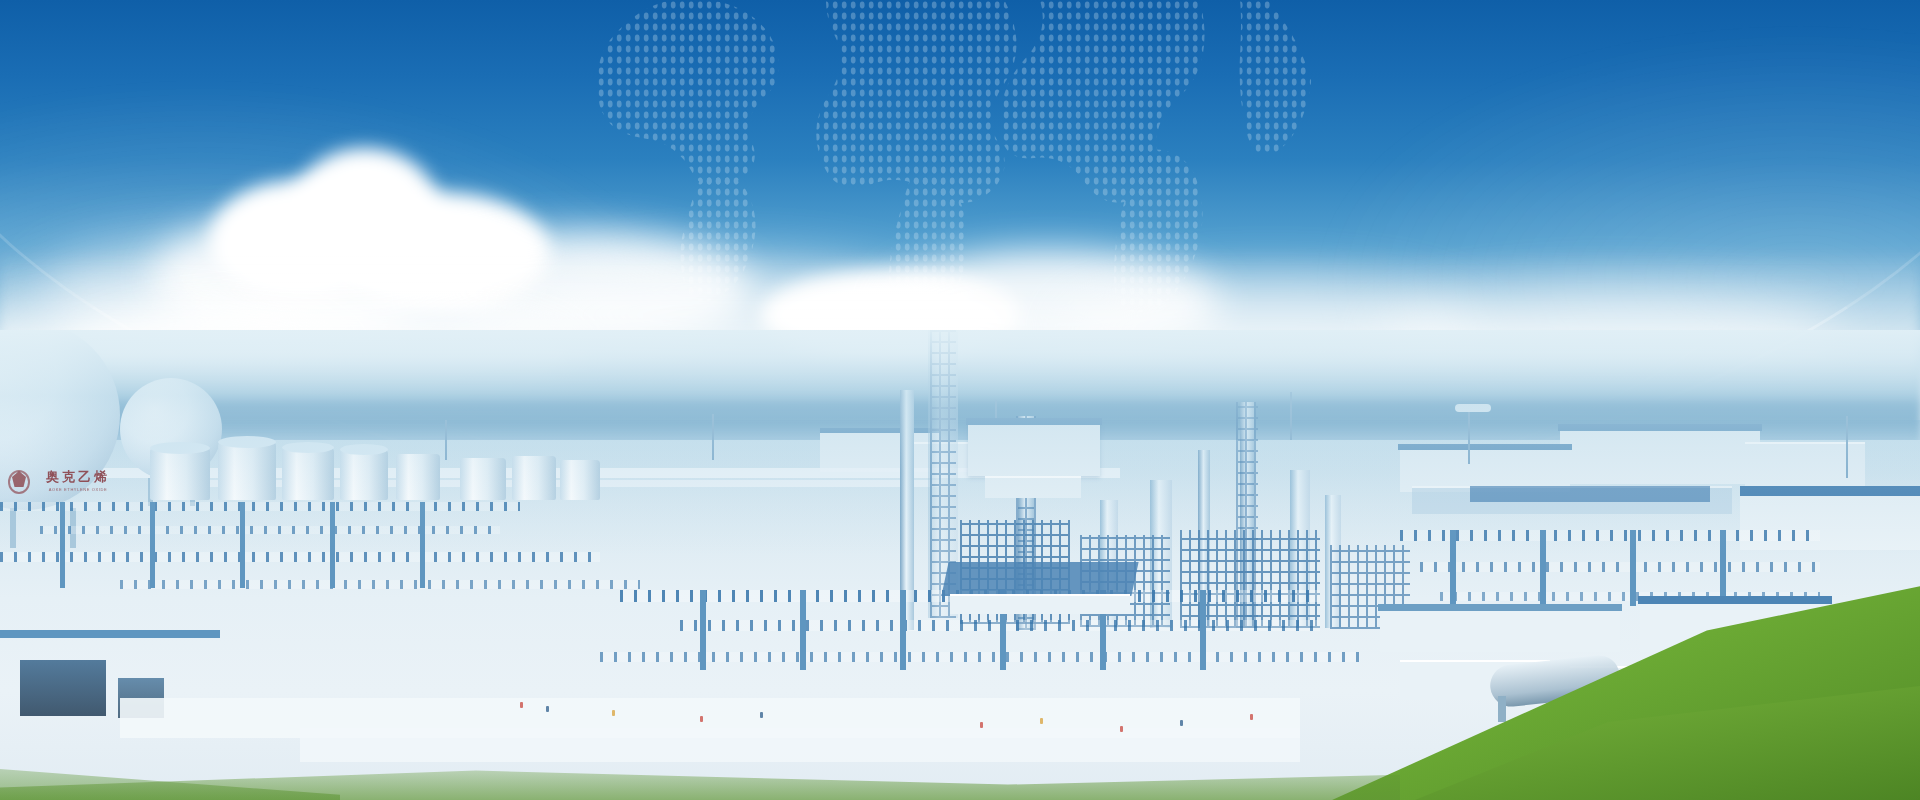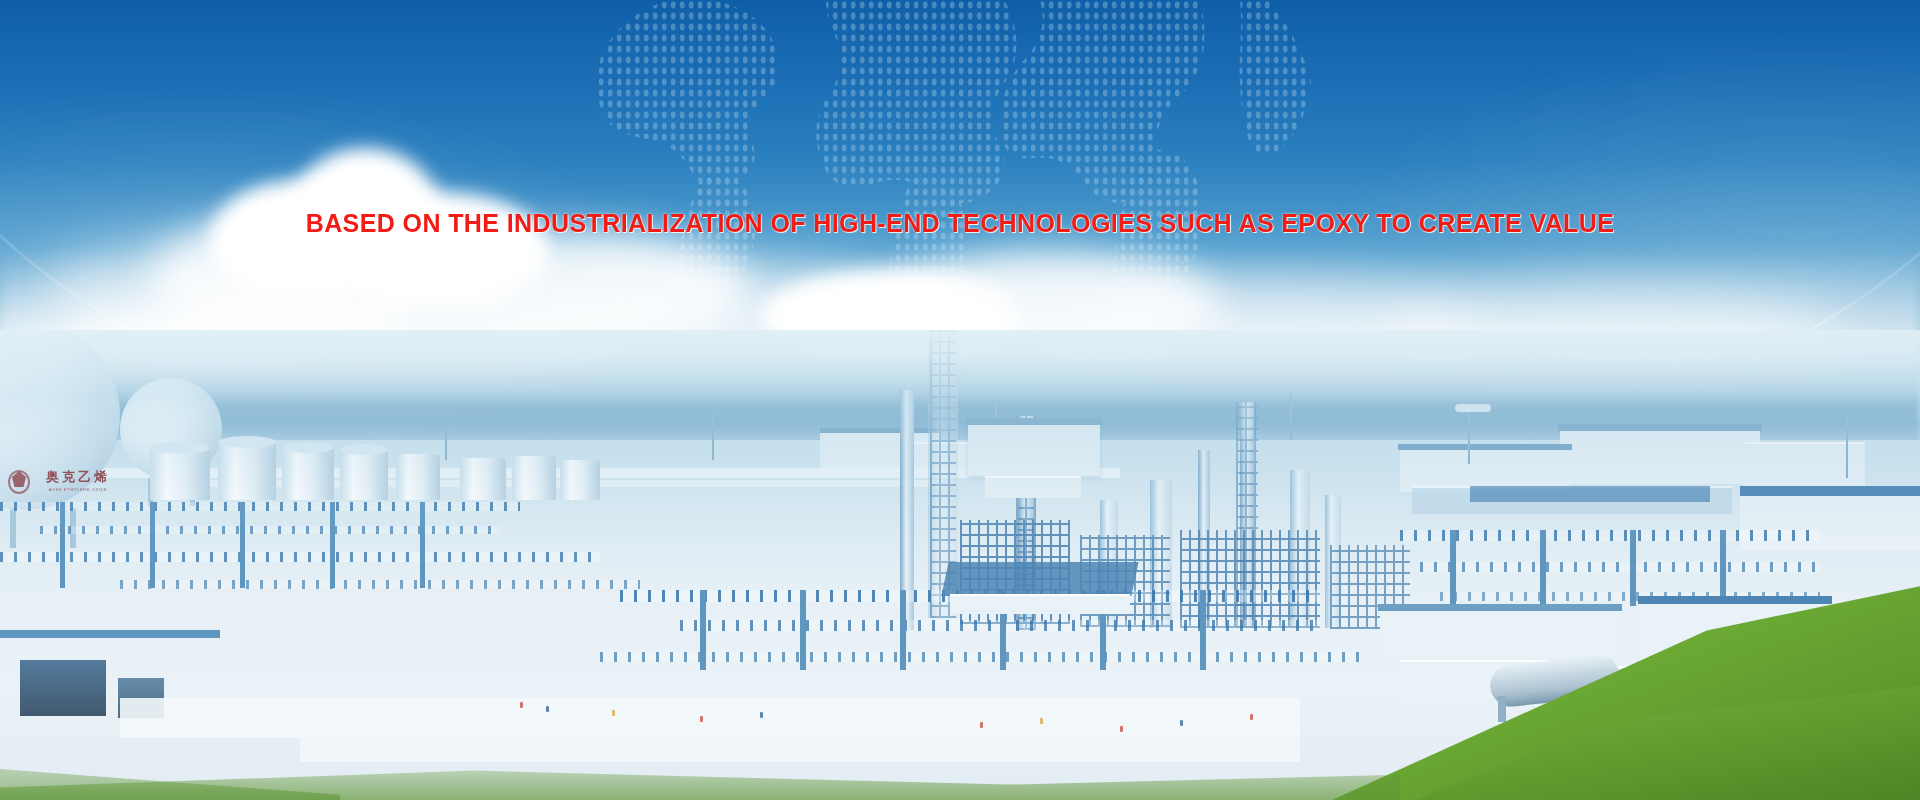--- a/index.html
+++ b/index.html
@@ -385,16 +385,15 @@
 
     <div class="grass-r"></div>
     <div class="grass-r2"></div>
     <div class="grass-b"></div>
     <div class="grass-l"></div>
 
     <div class="photo-tint"></div>
   </div>
 
   <div class="headline-wrap">
-    <div class="subline">BASED ON THE INDUSTRIALIZATION OF HIGH-END TECHNOLOGIES SUCH AS EPOXY TO CREATE VALUE</div>
   </div>
 
 </div>
 
 </body></html>

